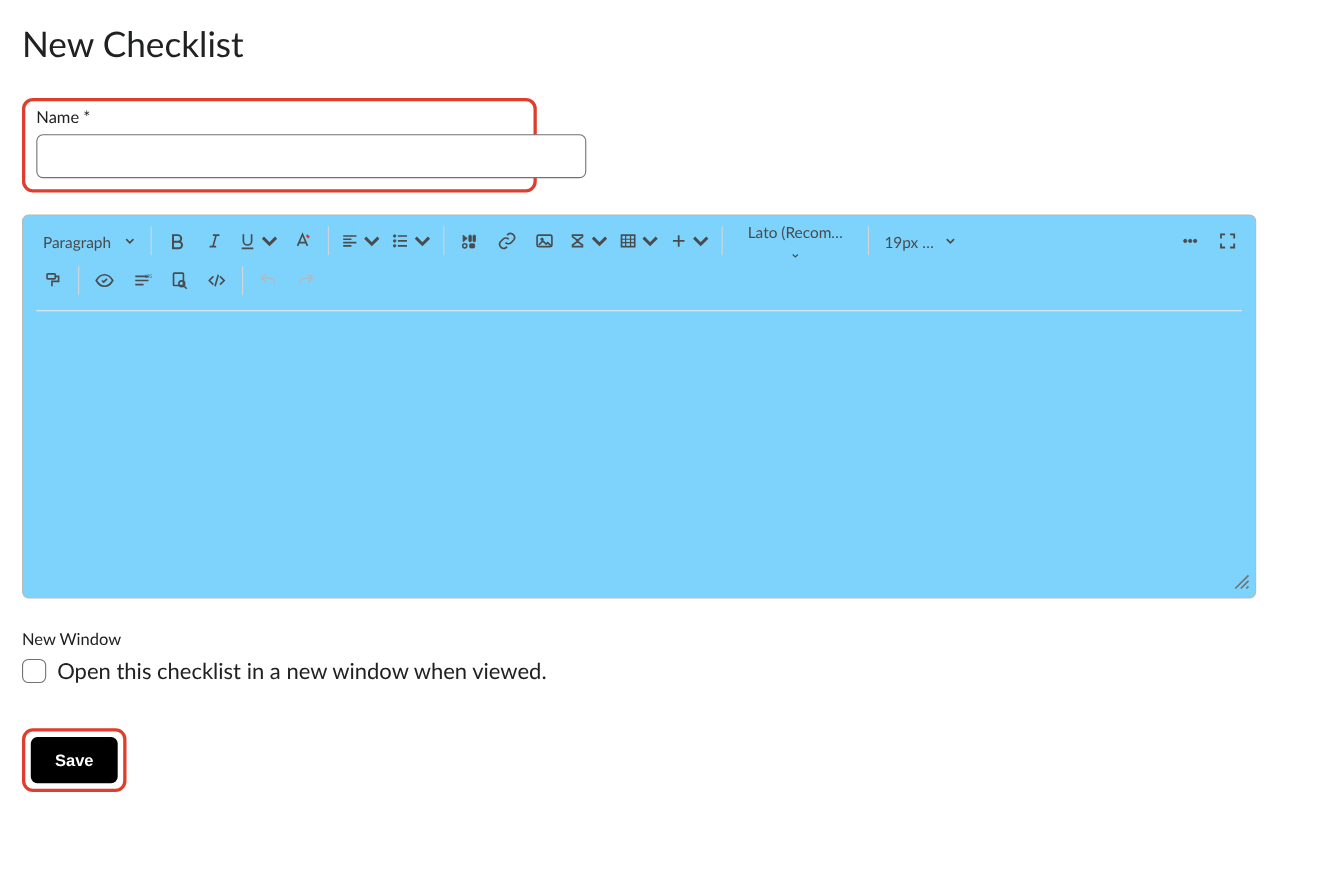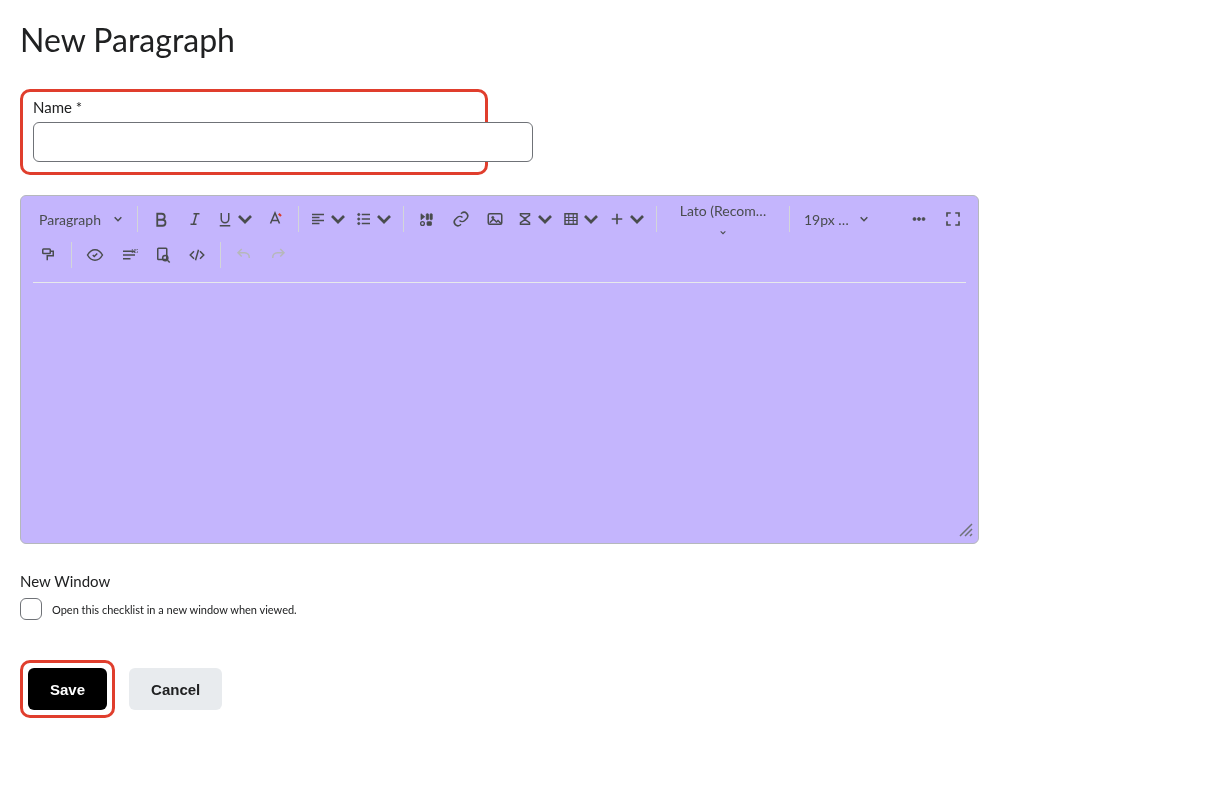--- a/index.html
+++ b/index.html
@@ -38,23 +38,23 @@
     border: 1px solid #6f7277;
     border-radius: 6px;
     padding: 6px 10px;
     font-size: 15px;
   }
   .desc-section { margin-top: 8px; }
   .editor-container {
     border: 1px solid #b5b8bc;
     border-radius: 6px;
     position: relative;
-    width: 959px;
+    width: 1122px;
     margin-top: 6px;
-    background:#c4b5fd;
+    background:#7dd3fc;
   }
   .editor-toolbar {
     display: flex;
     flex-wrap: wrap;
     align-items: center;
     padding: 6px 8px 0 10px;
     gap: 0;
   }
   .tb-btn {
     display: inline-flex;
@@ -108,21 +108,21 @@
   .resize-handle svg { width:16px; height:16px; stroke:#6f7277; fill:none; stroke-width:1.5;}
   .section-label {
     font-size: 15px;
     margin: 28px 0 8px 0;
     color:#202122;
   }
   .checkbox-row {
     display: flex;
     align-items: center;
     gap: 10px;
-    font-size: 11px;
+    font-size: 20px;
     color:#202122;
   }
   .checkbox {
     width: 22px;
     height: 22px;
     border: 1px solid #6f7277;
     border-radius: 6px;
     background:#fff;
     cursor:pointer;
   }
@@ -163,21 +163,21 @@
     align-items:center;
     padding: 2px 8px 6px 10px;
     flex-wrap:wrap;
   }
   .chev-svg { width:10px;height:10px; }
   .chev-svg path { stroke:#494c4e; stroke-width:1.8; fill:none; }
 </style>
 </head>
 <body>
 
-<h1 class="page-title">New Paragraph</h1>
+<h1 class="page-title">New Checklist</h1>
 
 <div class="highlight-box highlight-name">
   <label class="field-label">Name *</label>
   <input class="text-input" type="text" value="" style="">
 </div>
 
 <div class="desc-section">
   <div class="editor-container">
 
     <div class="editor-toolbar">
@@ -381,14 +381,13 @@
 <div class="section-label">New Window</div>
 <div class="checkbox-row">
   <div class="checkbox"></div>
   <span>Open this checklist in a new window when viewed.</span>
 </div>
 
 <div class="button-row">
   <div class="highlight-save">
     <button class="btn btn-primary">Save</button>
   </div>
-  <button class="btn btn-secondary">Cancel</button>
 </div>
 
 </body></html>

